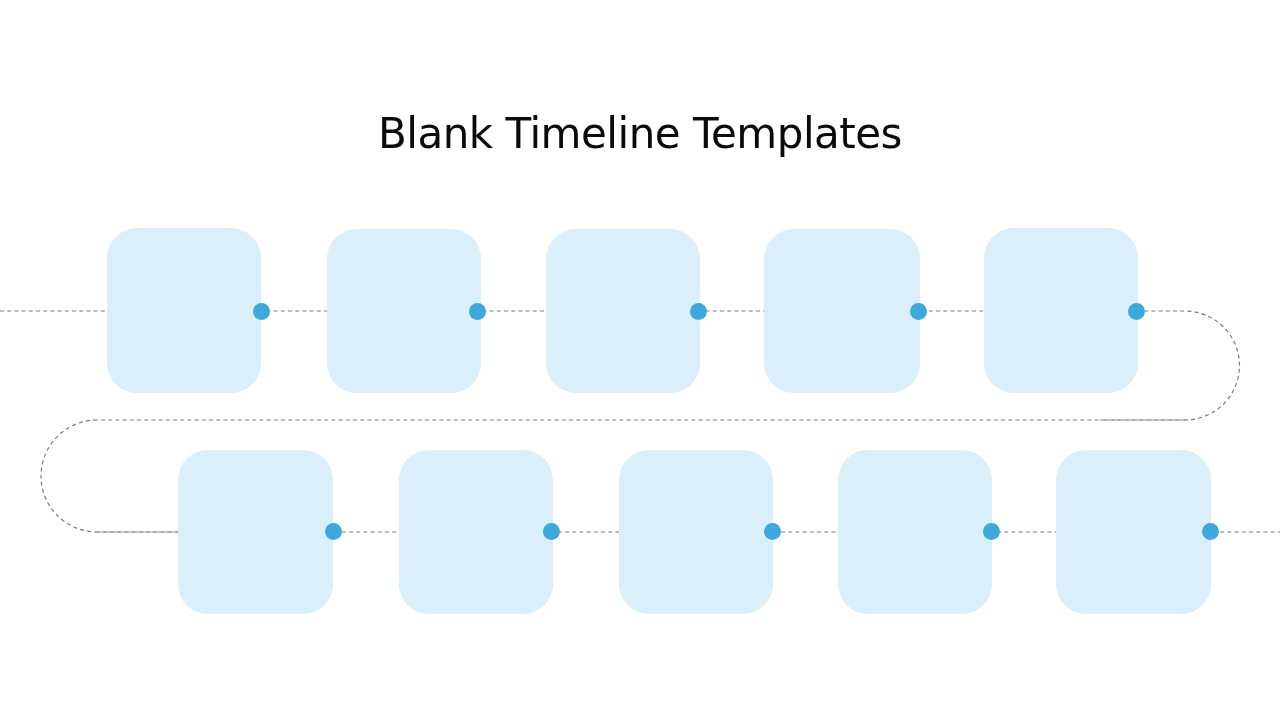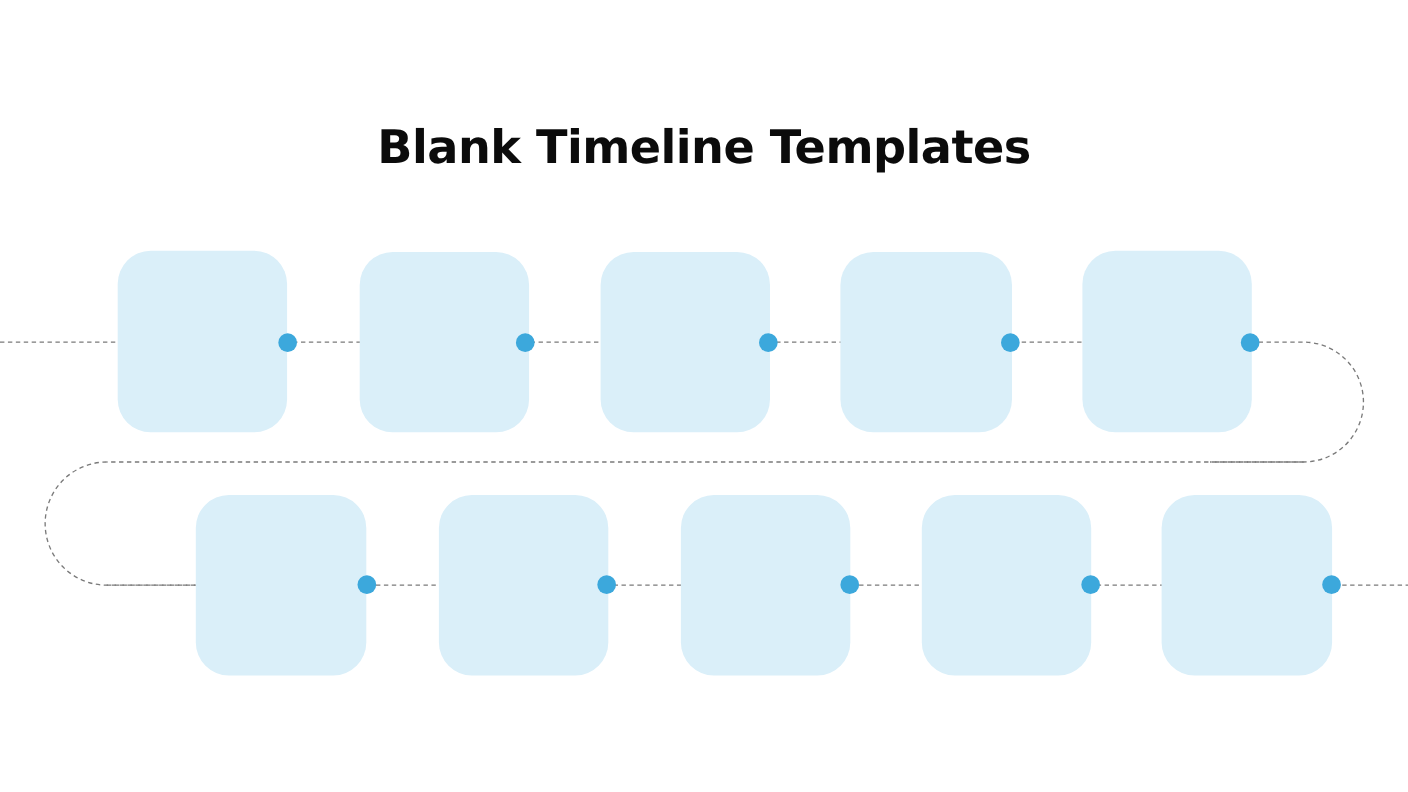--- a/index.html
+++ b/index.html
@@ -21,21 +21,21 @@
     background: #ffffff;
   }
   #slide-title {
     position: absolute;
     left: 0;
     top: 106px;
     width: 1280px;
     text-align: center;
     font-family: "DejaVu Sans", "Liberation Sans", sans-serif;
     font-size: 42px;
-    font-weight: bold;
+    font-weight: normal;
     letter-spacing: -0.5px;
     color: #0b0b0b;
     line-height: 56px;
     white-space: nowrap;
   }
   #connector-layer {
     position: absolute;
     left: 0;
     top: 0;
     width: 1280px;

